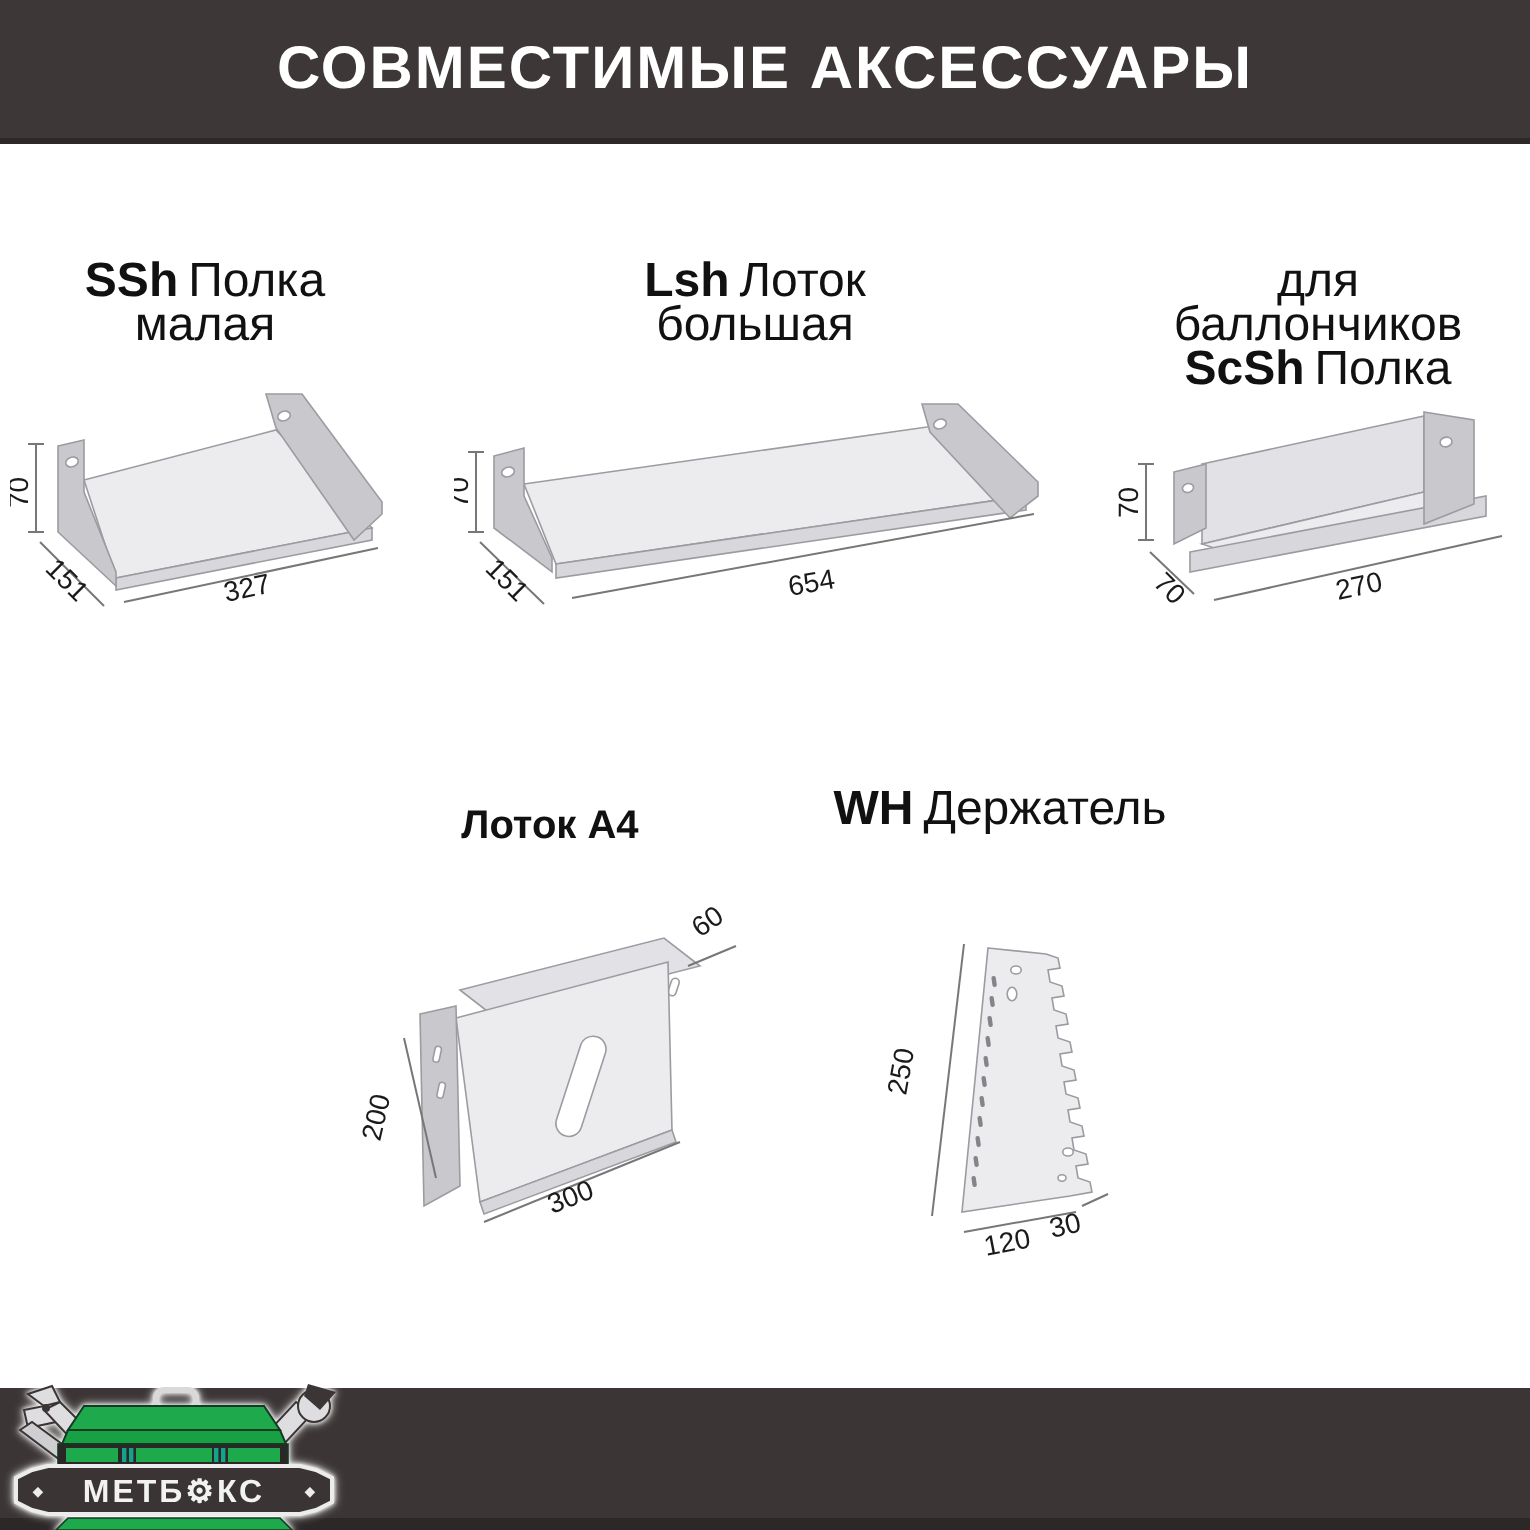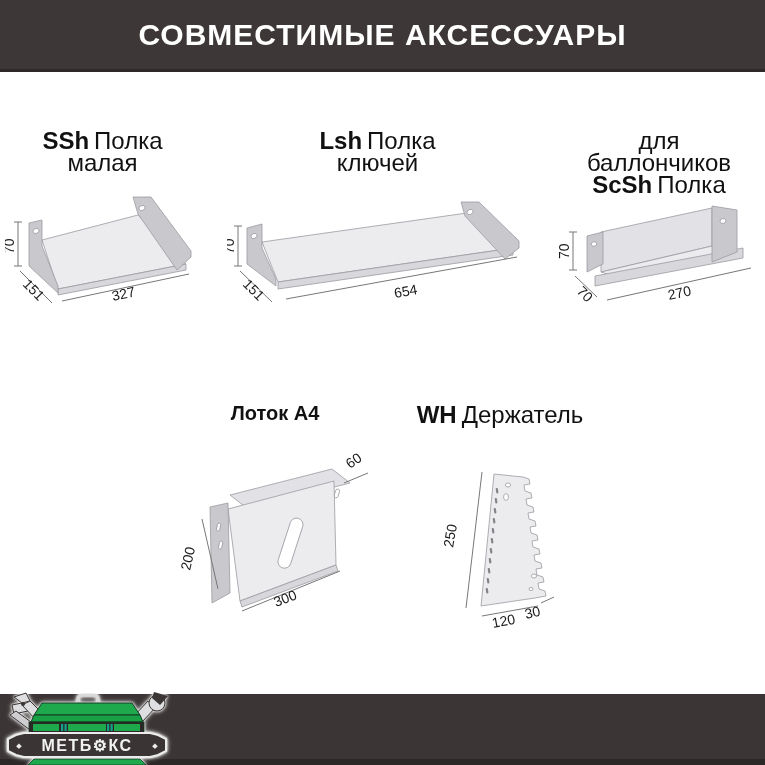--- a/index.html
+++ b/index.html
@@ -48,21 +48,21 @@
 <body>
 
 <div class="header">
   <h1>СОВМЕСТИМЫЕ АКСЕССУАРЫ</h1>
 </div>
 
 <div class="plabel" style="left:15px;top:130px;width:175px;">
   <b>SSh</b><span class="nm">Полка малая</span>
 </div>
 <div class="plabel" style="left:280px;top:130px;width:195px;">
-  <b>Lsh</b><span class="nm">Полка ключей</span>
+  <b>Lsh</b><span class="nm">Лоток большая</span>
 </div>
 <div class="plabel" style="left:575px;top:130px;width:168px;">
   <div>для баллончиков</div>
   <div><b>ScSh</b><span class="nm">Полка</span></div>
 </div>
 
 <svg class="dwg" style="left:5px;top:190px;" width="205" height="128" viewBox="0 0 205 128">
   <polygon class="face f1" points="37,50 133,25 181,74 53,99"></polygon>
   <polygon class="face f3" points="53,99 181,74 181,80 53,105"></polygon>
   <polygon class="face f2" points="24,33 37,30 37,56 53,96 53,103 24,76"></polygon>
@@ -110,21 +110,21 @@
   <text class="dimtxt" transform="translate(12,63) rotate(-90)">70</text>
   <line class="dim" x1="18" y1="80" x2="40" y2="101"></line>
   <text class="dimtxt" transform="translate(19,96) rotate(45)">70</text>
   <line class="dim" x1="50" y1="104" x2="194" y2="72"></line>
   <text class="dimtxt" transform="translate(112,104) rotate(-12)">270</text>
 </svg>
 
 <div class="plabel big" style="left:205px;top:402px;width:145px;">
   <b>Лоток А4</b><span class="nm"></span>
 </div>
-<div class="plabel" style="left:415px;top:404px;width:170px;">
+<div class="plabel" style="left:415px;top:394px;width:170px;">
   <div><b>WH</b><span class="nm">Держатель</span></div>
 </div>
 
 <svg class="dwg" style="left:172px;top:443px;" width="200" height="185" viewBox="0 0 200 185">
   <polygon class="face f4" points="58,52 160,26 178,40 76,66"></polygon>
   <rect class="hole" x="163" y="46" width="4" height="9" rx="2" transform="rotate(18 165 50)"></rect>
   <polygon class="face f1" points="56,66 162,38 164,122 68,158"></polygon>
   <rect class="hole" x="112" y="74" width="13" height="52" rx="6.5" transform="rotate(18 118 100)"></rect>
   <polygon class="face f3" points="68,158 164,122 166,128 70,164"></polygon>
   <polygon class="face f2" points="38,64 56,60 58,150 40,160"></polygon>

